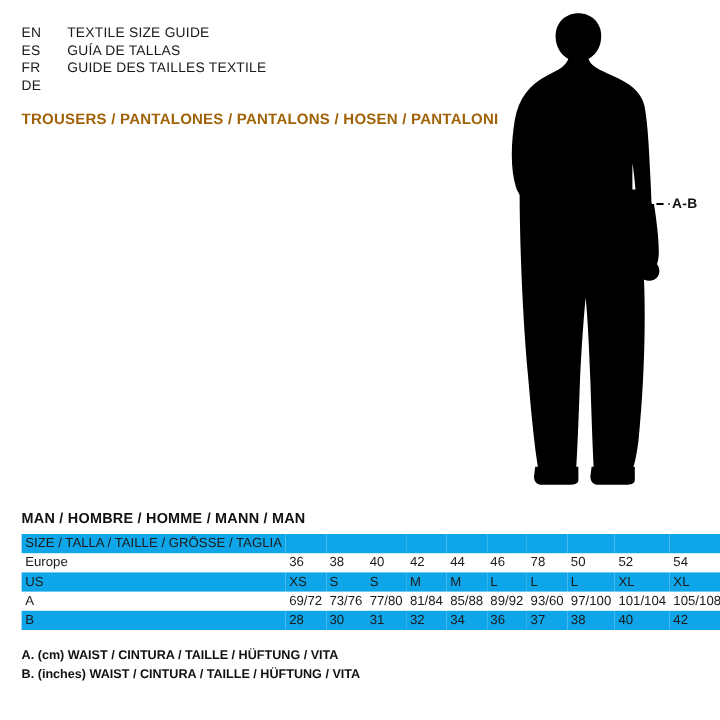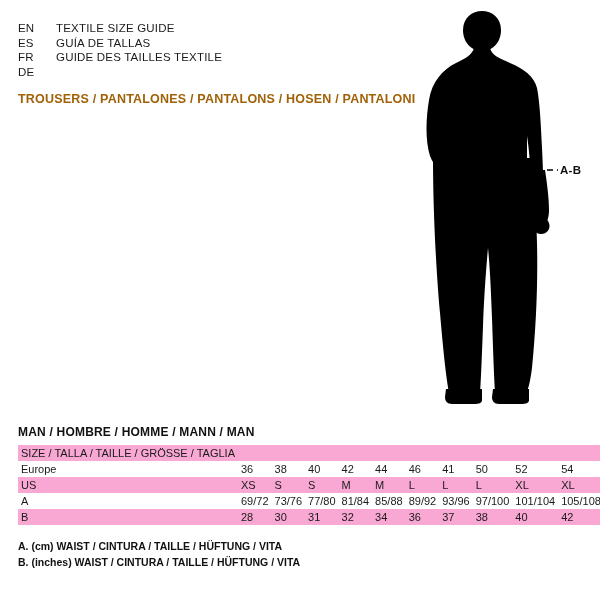--- a/index.html
+++ b/index.html
@@ -92,21 +92,21 @@
     width: 100%;
     font-size: 11px;
   }
   table.size td, table.size th {
     text-align: left;
     padding: 2px 3px 2px 3px;
     font-weight: normal;
     white-space: nowrap;
   }
   table.size tr.shade td {
-    background: #f9a8d4;
+    background: #0ea5e9;
   }
   table.size td.label {
     width: 88px;
   }
   table.size td.v {
     width: 39px;
   }
   .notes {
     margin-top: 14px;
     font-size: 10.5px;
@@ -209,21 +209,21 @@
 
       </tr>
       <tr>
         <td class="label">Europe</td>
         <td class="v">36</td>
         <td class="v">38</td>
         <td class="v">40</td>
         <td class="v">42</td>
         <td class="v">44</td>
         <td class="v">46</td>
-        <td class="v">41</td>
+        <td class="v">78</td>
         <td class="v">50</td>
         <td class="v">52</td>
         <td class="v">54</td>
 
       </tr>
       <tr class="shade">
         <td class="label">US</td>
         <td class="v">XS</td>
         <td class="v">S</td>
         <td class="v">S</td>
@@ -237,21 +237,21 @@
 
       </tr>
       <tr>
         <td class="label">A</td>
         <td class="v">69/72</td>
         <td class="v">73/76</td>
         <td class="v">77/80</td>
         <td class="v">81/84</td>
         <td class="v">85/88</td>
         <td class="v">89/92</td>
-        <td class="v">93/96</td>
+        <td class="v">93/60</td>
         <td class="v">97/100</td>
         <td class="v">101/104</td>
         <td class="v">105/108</td>
 
       </tr>
       <tr class="shade">
         <td class="label">B</td>
         <td class="v">28</td>
         <td class="v">30</td>
         <td class="v">31</td>

